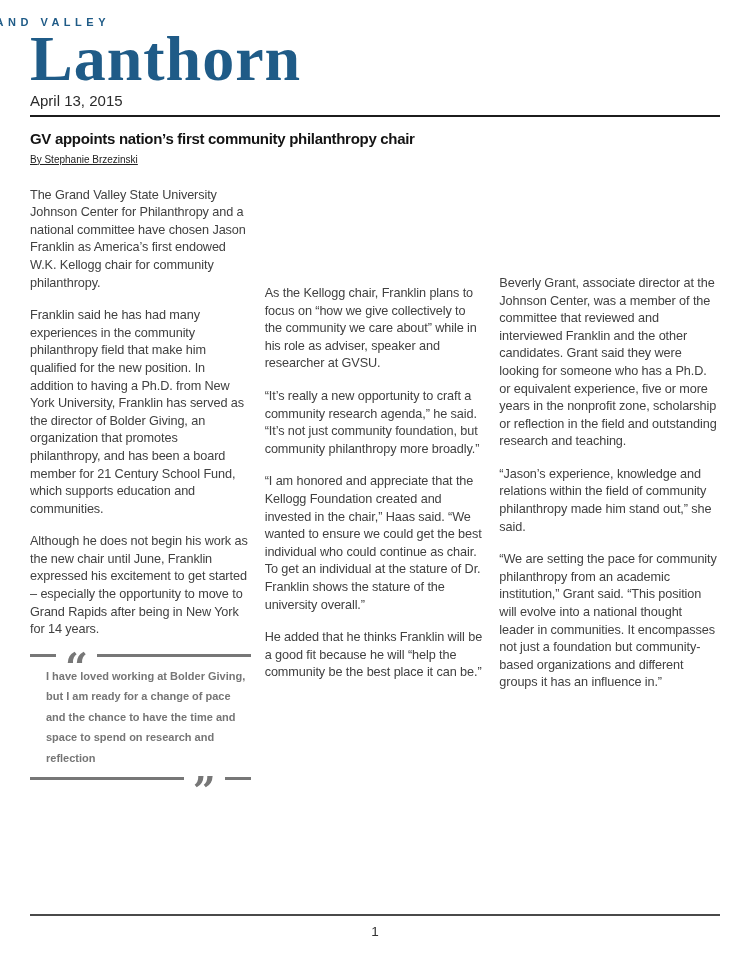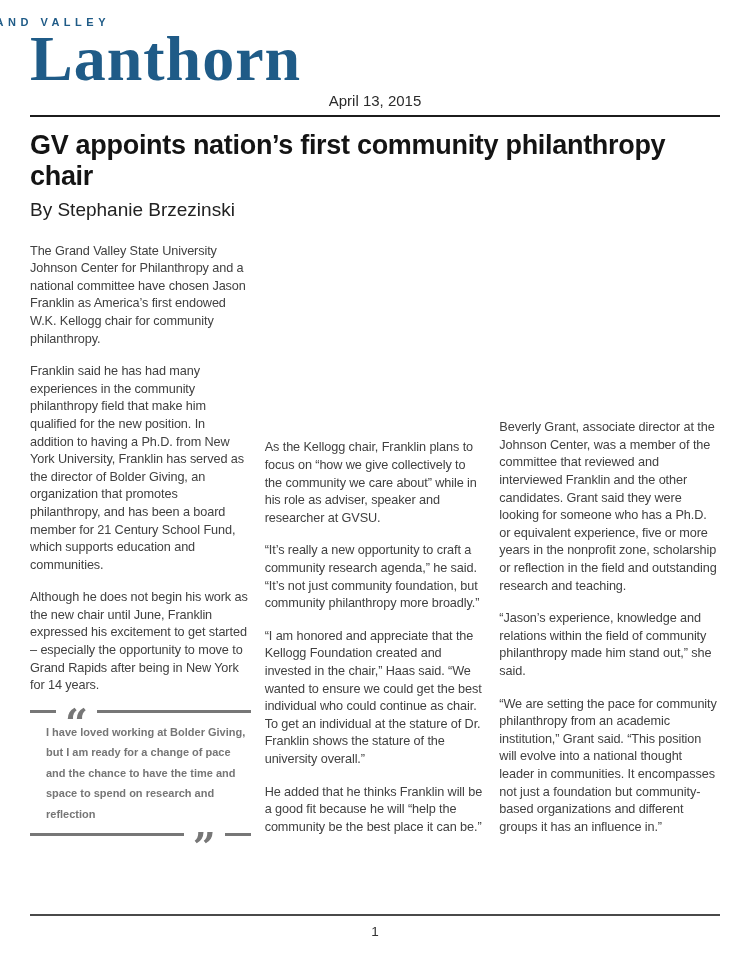--- a/index.html
+++ b/index.html
@@ -32,46 +32,47 @@
     color: #1f5b87;
     font-family: Liberation Serif, serif;
     font-weight: bold;
     font-size: 64px;
     line-height: 1.15;
     letter-spacing: 1px;
   }
 
   
   .dateline {
-    text-align: center;
+    text-align: left;
     font-size: 15px;
     color: #2b2b2b;
     margin-top: -4px;
   }
   .top-rule {
     border: none;
     border-top: 2px solid #1c1c1c;
     margin-top: 6px;
   }
   .headline {
-    font-size: 27px;
+    font-size: 15px;
     font-weight: bold;
     letter-spacing: -0.3px;
     color: #141414;
     margin-top: 13px;
   }
   .byline {
-    font-size: 19px;
+    font-size: 10px;
     color: #222222;
     margin-top: 7px;
     margin-bottom: 22px;
+    text-decoration: underline;
   }
 
   
-  .columns { display: flex; gap: 14px; align-items: flex-end; }
+  .columns { display: flex; gap: 14px; align-items: center; }
   .col { flex: 1 1 0; min-width: 0; }
   .col p {
     font-size: 12.7px;
     line-height: 17.6px;
     letter-spacing: -0.1px;
     color: #414141;
     margin-bottom: 15px;
   }
   .col p:last-child { margin-bottom: 0; }
 

